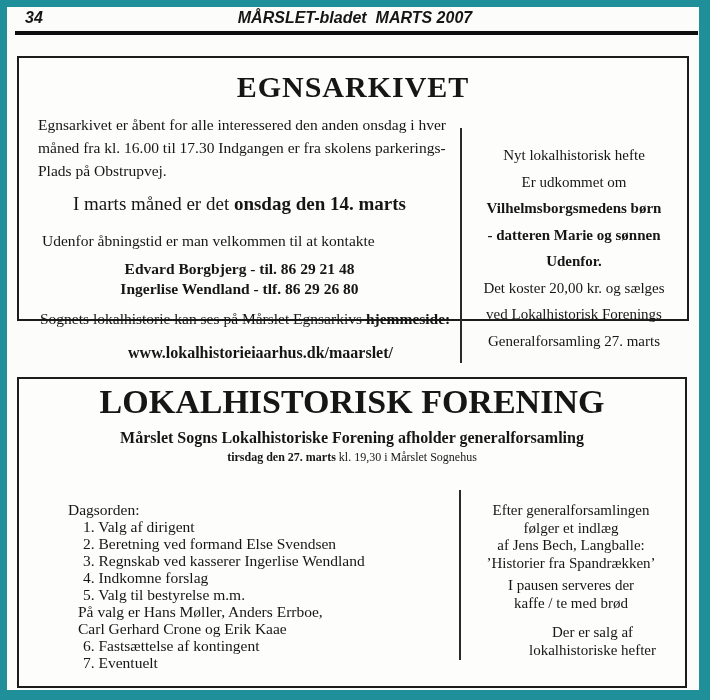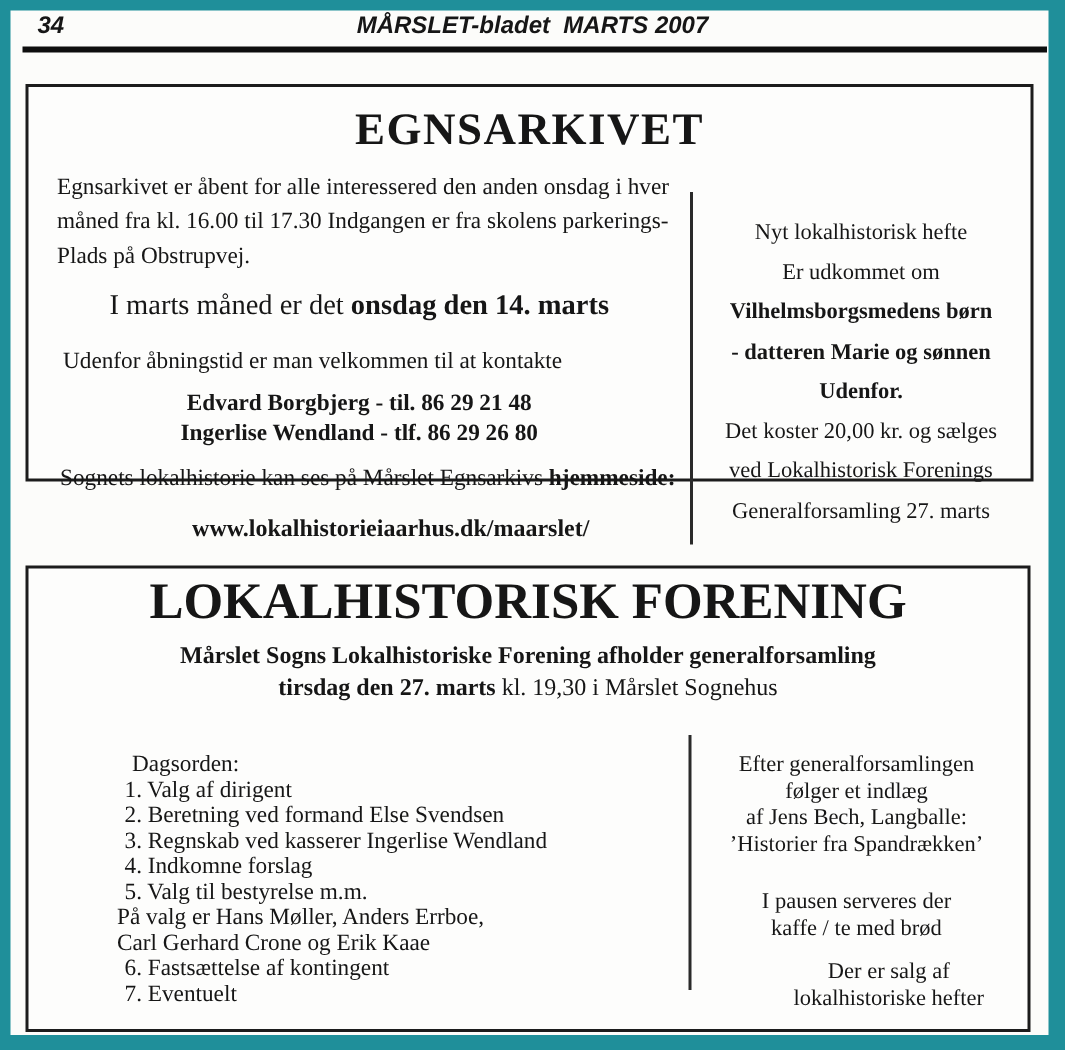--- a/index.html
+++ b/index.html
@@ -53,27 +53,27 @@
   .b1-contact-heading { left: 23px; top: 174px; font-size: 15.5px; }
   .b1-contacts { left: 0; width: 441px; top: 201px; font-size: 15.5px; line-height: 20px; font-weight: bold; }
   .b1-homepage { left: 21px; top: 252px; font-size: 15.5px; }
   .b1-website { left: 0; width: 441px; top: 286px; font-size: 16px; font-weight: bold; margin-left: 21px; }
   .b1-divider { left: 441px; top: 70px; height: 235px; }
   .b1-aside { left: 443px; width: 224px; top: 84px; font-size: 15px; line-height: 26.5px; }
 
   
   .b2-title { left: 0; right: 0; top: 4px; font-size: 34px; font-weight: bold; }
   .b2-subtitle { left: 0; right: 0; top: 50px; font-size: 16px; font-weight: bold; }
-  .b2-dateline { left: 0; right: 0; top: 71px; font-size: 16px; font-family: Liberation Serif, serif; }
-  .b2-agenda-heading { left: 49px; top: 122px; font-size: 15.5px; margin-left: 20px; }
+  .b2-dateline { left: 0; right: 0; top: 71px; font-size: 12px; font-family: Liberation Serif, serif; }
+  .b2-agenda-heading { left: 49px; top: 122px; font-size: 15.5px; }
   .b2-agenda { left: 64px; top: 139px; font-size: 15.5px; line-height: 17px; }
   .b2-agenda .cont { margin-left: -5px; }
   .b2-divider { left: 440px; top: 111px; height: 170px; }
   .b2-aside { left: 441px; width: 222px; top: 123px; font-size: 15px; line-height: 17.5px; }
-  .b2-aside .group2 { margin-top: 21px; }
+  .b2-aside .group2 { margin-top: 5px; }
   .b2-aside .group3 { margin-top: 12px; padding-left: 43px; }
 </style>
 </head>
 <body>
 
 <div class="frame" style="border-color: rgb(31, 143, 154);"></div>
 
 <div class="abs page-num">34</div>
 <div class="abs header-title">MÅRSLET-bladet  MARTS 2007</div>
 <div class="abs header-rule"></div>

